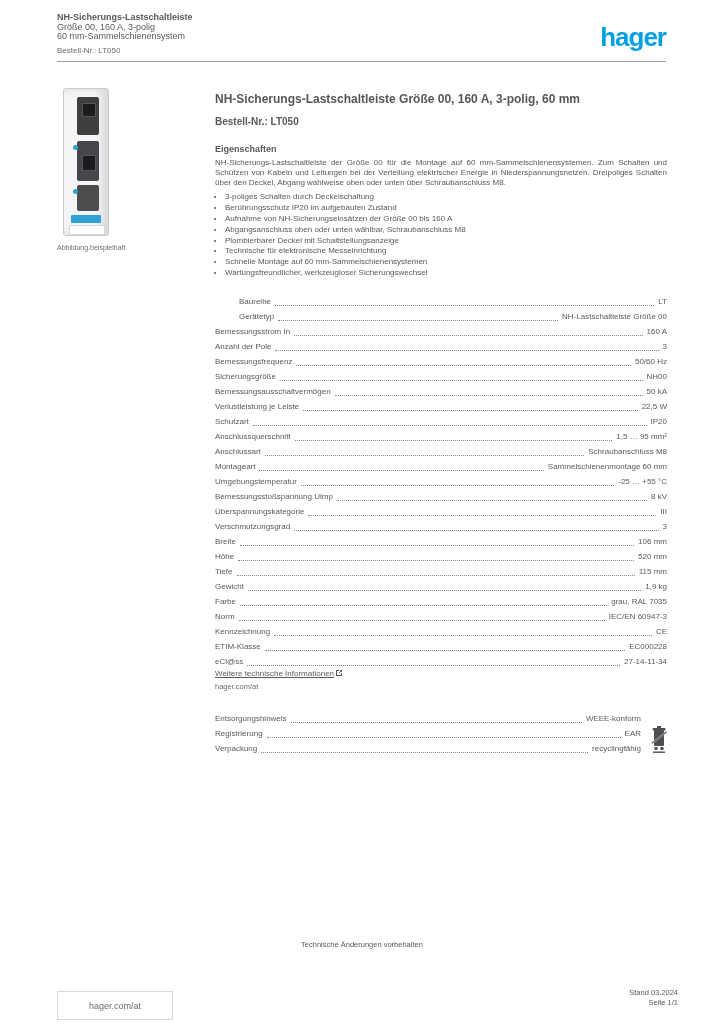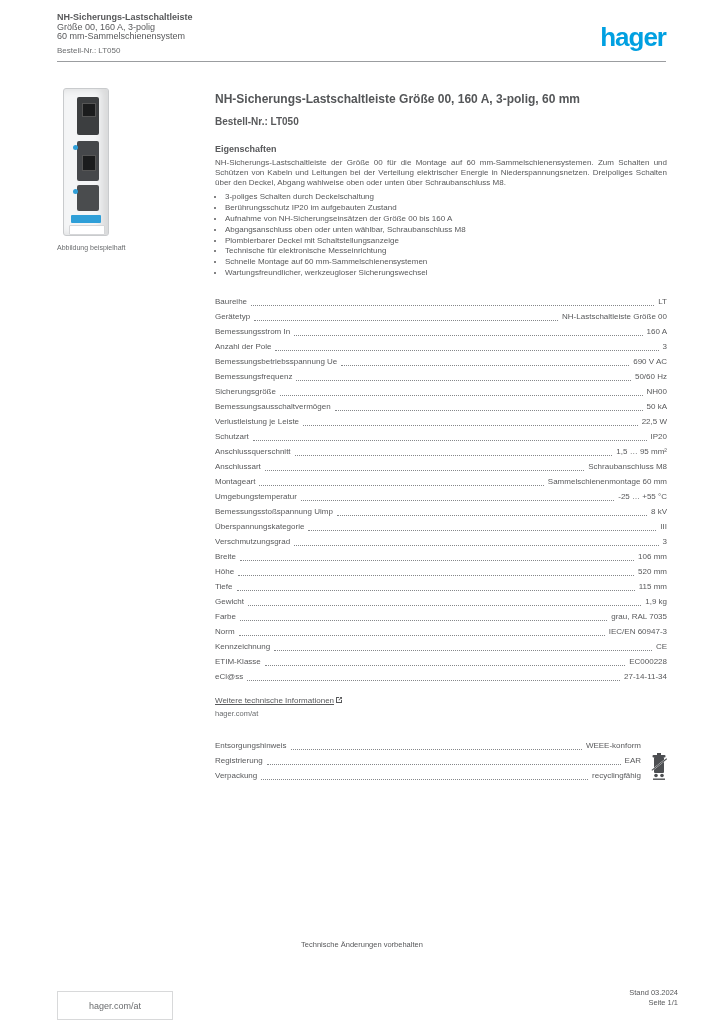--- a/index.html
+++ b/index.html
@@ -34,27 +34,27 @@
   .main{position:absolute;left:215px;top:92px;width:452px;}
   .title{font-size:12px;font-weight:bold;line-height:14px;color:#545658;}
   .subtitle{margin-top:10px;font-size:10px;font-weight:bold;}
   .features-heading{margin-top:17px;font-size:9px;font-weight:bold;}
   .intro{margin-top:4px;font-size:8px;line-height:9.8px;text-align:justify;}
   .bullets{margin:5px 0 0 0;padding:0 0 0 10px;font-size:8px;line-height:9.8px;}
   .bullets li{margin:0 0 1px 0;}
 
   .spec-groups{margin-top:16px;}
   .spec-group{}
-  .spec-group:first-child{margin-top:0;}
+  .spec-group:first-child{margin-top:0;margin-left:24px;}
   .spec-row{display:flex;align-items:flex-end;font-size:8px;line-height:15px;}
   .spec-row .lbl{white-space:nowrap;}
   .spec-row .leader{flex:1;border-bottom:1px dotted #85878a;margin:0 4px 3px 4px;height:1px;}
   .spec-row .val{white-space:nowrap;}
 
-  .link-row{margin-top:12px;font-size:8px;display:flex;align-items:center;gap:1px;}
+  .link-row{font-size:8px;display:flex;align-items:center;gap:1px;}
   .link-row a{color:#58595b;text-decoration:underline;cursor:pointer;}
   .link-note{margin-top:3px;font-size:7.5px;color:#6b6d6f;}
 
   .disposal{position:relative;margin-top:20px;padding-right:26px;}
   .weee{position:absolute;right:0;bottom:-2px;}
 
   
   .site-box{position:absolute;left:57px;top:991px;width:114px;height:27px;background:#ffffff;
             border:1px solid #d8d9da;display:flex;align-items:center;justify-content:center;
             font-size:9px;color:#6a6c6e;cursor:pointer;}
@@ -130,25 +130,20 @@
             <span class="leader"></span>
             <span class="val">160 A</span>
           </div>
           <div class="spec-row">
             <span class="lbl">Anzahl der Pole</span>
             <span class="leader"></span>
             <span class="val">3</span>
           </div>
         </div>
         <div class="spec-group">
-          <div class="spec-row">
-            <span class="lbl">Bemessungsbetriebsspannung Ue</span>
-            <span class="leader"></span>
-            <span class="val">690 V AC</span>
-          </div>
           <div class="spec-row">
             <span class="lbl">Bemessungsfrequenz</span>
             <span class="leader"></span>
             <span class="val">50/60 Hz</span>
           </div>
         </div>
         <div class="spec-group">
           <div class="spec-row">
             <span class="lbl">Sicherungsgröße</span>
             <span class="leader"></span>

